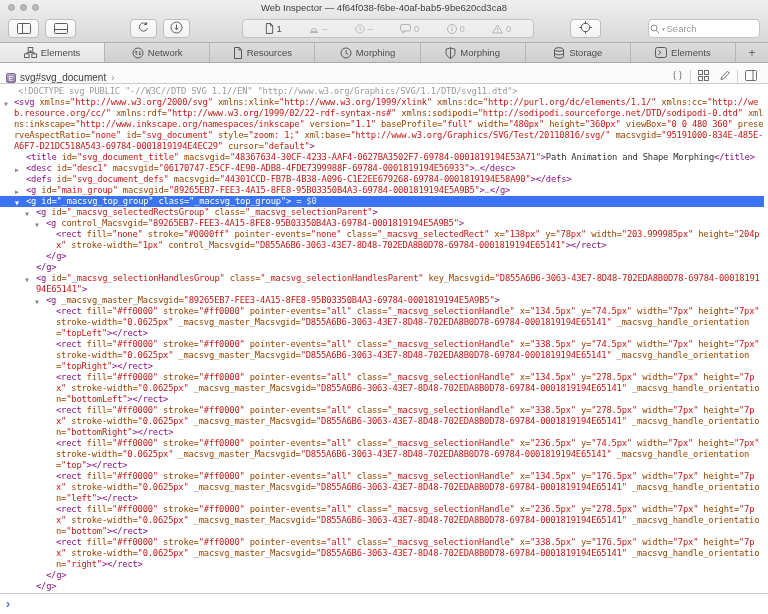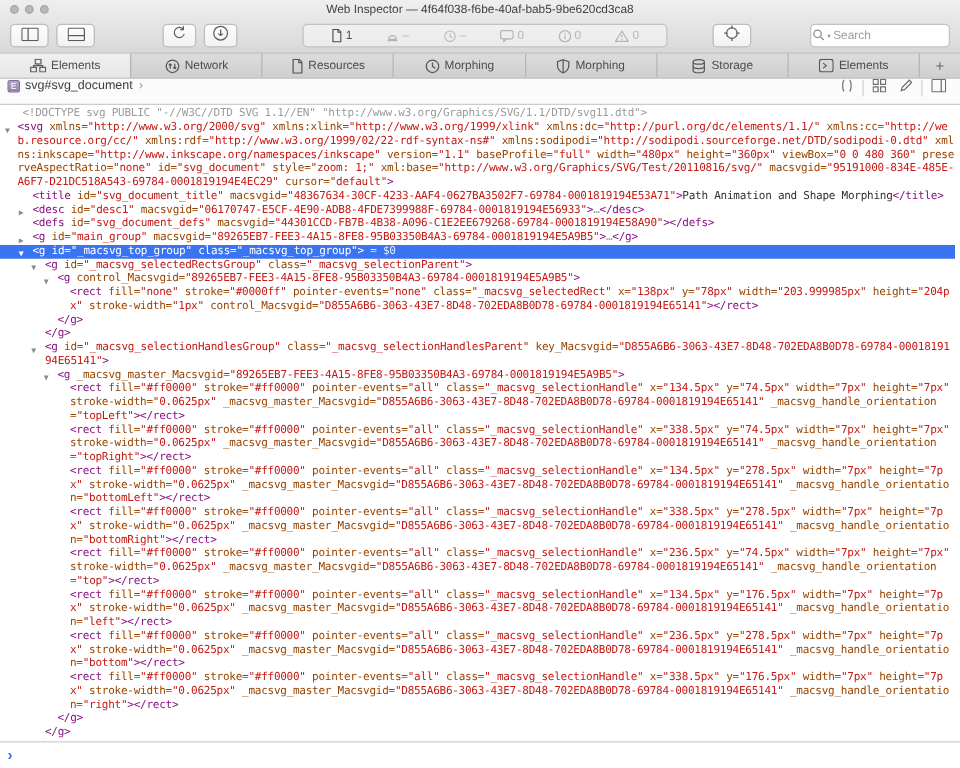--- a/index.html
+++ b/index.html
@@ -33,21 +33,21 @@
   
   .tabbar { height:20px; display:flex; background:linear-gradient(#dcdcdc,#cfcfcf); border-bottom:1px solid #a9a9a9; }
   .tab { flex:1; display:flex; align-items:center; justify-content:center; gap:4px; font-size:9.5px;
          color:#4c4c4c; border-right:1px solid #b5b5b5; cursor:default; }
   .tab .tab-icon { display:flex; color:#585858; }
   .tab.active { background:linear-gradient(#f0f0f0,#e6e6e6); }
   .tab.plus-tab { flex:0 0 32px; font-size:12px; color:#6a6a6a; border-right:none; }
 
   
   .crumbbar { height:21px; background:#fbfbfb; border-bottom:1px solid #cccccc; display:flex;
-              align-items:flex-start; padding:0 6px; font-size:10px; color:#3c3c3c; }
+              align-items:flex-end; padding:0 6px; font-size:10px; color:#3c3c3c; }
   .crumb { display:flex; align-items:center; gap:4px; }
   .elem-badge { width:10px; height:10px; border-radius:2px; background:linear-gradient(#b4a6c6,#8f7fa8);
                 border:1px solid #7e6f96; color:#fff; font-size:7px; line-height:9px; text-align:center; display:inline-block; }
   .crumb-sep { color:#9a9a9a; margin:0 5px; font-size:10px; }
   .crumb-actions { margin-left:auto; display:flex; align-items:center; color:#6e6e6e; }
   .ca-btn { padding:0 5px; display:flex; align-items:center; height:14px; }
   .ca-sep { width:1px; height:13px; background:#d2d2d2; margin:0 2px; }
 
   
   .code-area { flex:1; background:#fff; overflow:hidden; padding-top:2px; padding-right:4px; }

